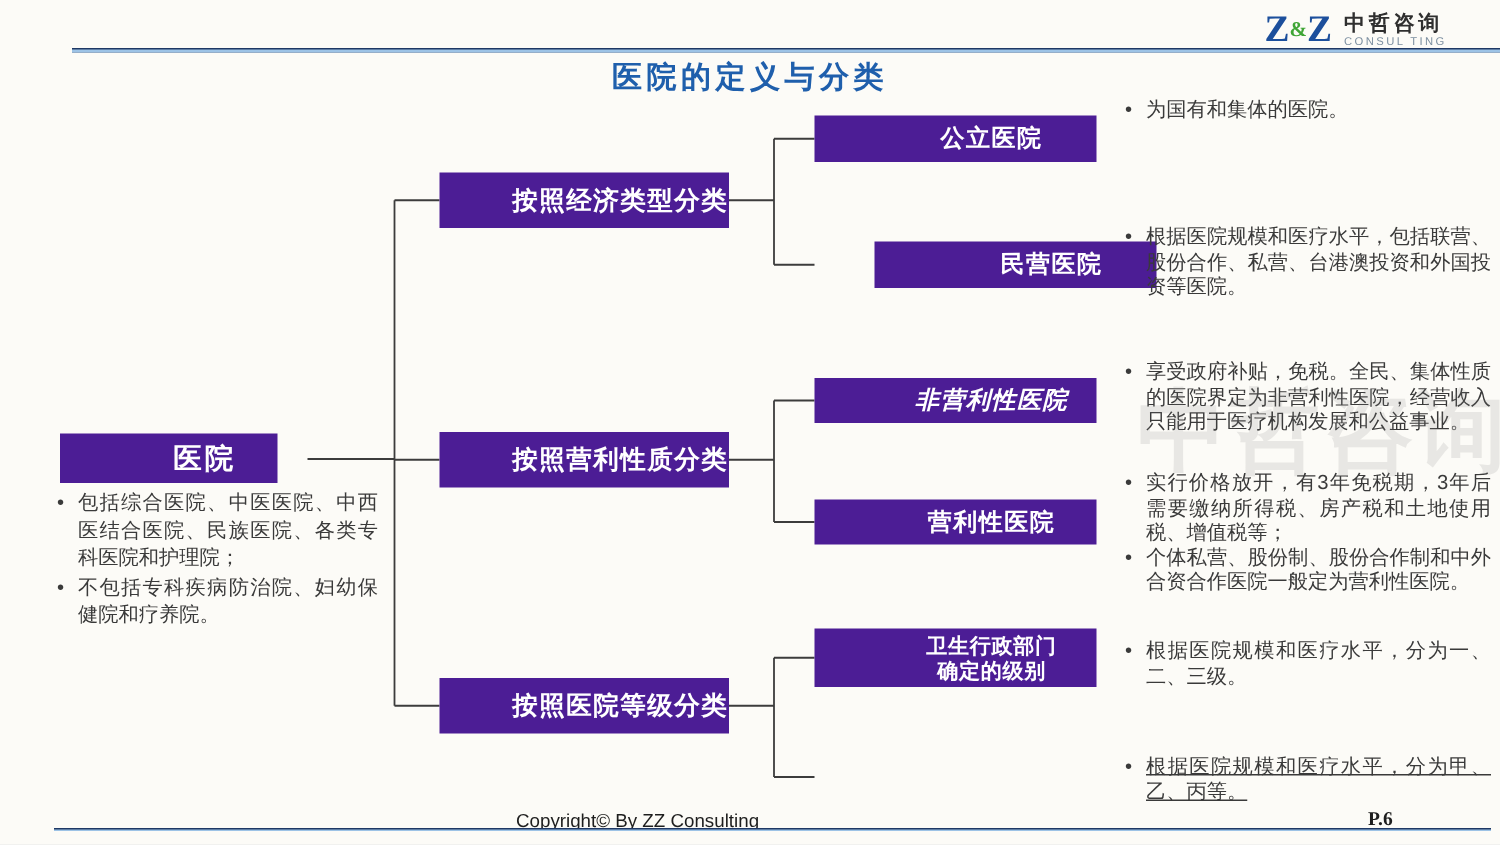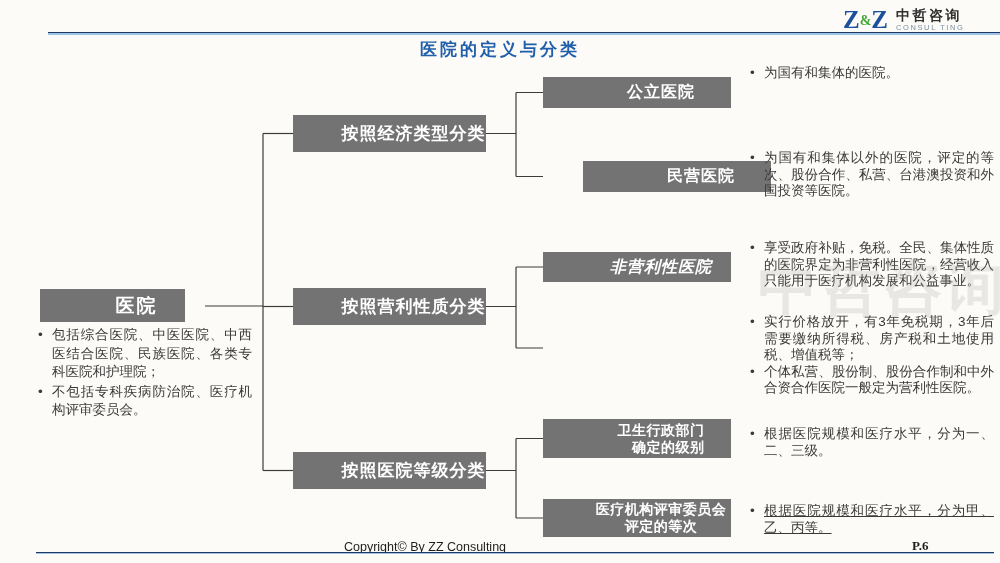--- a/index.html
+++ b/index.html
@@ -11,23 +11,23 @@
     color:#3A3A3A;
   }
   
   .logo { position:absolute; top:7px; left:843px; display:flex; align-items:flex-start; }
   .logo-mark { font-family:"Liberation Serif","DejaVu Serif",serif; font-weight:bold; color:#1C4F9C; font-size:25px; line-height:26px; letter-spacing:0; }
   .logo-mark .amp { color:#3FA535; font-size:14px; vertical-align:3px; }
   .logo-words { margin-left:8px; }
   .logo-cn { font-size:14px; font-weight:bold; color:#2F2F2F; letter-spacing:2.5px; line-height:16px; }
   .logo-en { font-size:7.5px; color:#7C8FA0; letter-spacing:1.6px; line-height:9px; }
   .rule-top { position:absolute; top:32px; left:48px; right:0; height:3px; background:#1F3864; border-bottom:2px solid #9DC3E6; }
-  .page-title { position:absolute; top:38px; left:0; width:100%; text-align:center; color:#1F5FAC; font-size:17px; font-weight:bold; letter-spacing:3px; }
+  .page-title { position:absolute; top:38px; left:0; width:100%; text-align:center; color:#1F5FAC; font-size:20px; font-weight:bold; letter-spacing:3px; }
   
-  .node { position:absolute; background:#737373; color:#FFFFFF; font-weight:bold; display:flex; align-items:center; justify-content:center; text-align:center; white-space:pre-line;padding-left:48px; }
+  .node { position:absolute; background:#4c1d95; color:#FFFFFF; font-weight:bold; display:flex; align-items:center; justify-content:center; text-align:center; white-space:pre-line;padding-left:48px; }
   .node-root   { left:40px;  top:289px; width:145px; height:33px; font-size:19px; letter-spacing:2px; }
   .node-mid    { left:293px; width:193px; height:37px; font-size:17px; letter-spacing:1px; }
   .node-child  { left:543px; width:188px; font-size:16px; letter-spacing:1px; }
   .node-child.two-line { font-size:14px; line-height:17px; letter-spacing:0.5px; }
   
   svg.wires { position:absolute; left:0; top:0; pointer-events:none; }
   svg.wires path { stroke:#3C3C3C; stroke-width:1.2; fill:none; }
   
   .bullets { position:absolute; }
   .bullet { position:relative; padding-left:16px; text-align:justify; }
@@ -69,40 +69,39 @@
     <path d="M263,306.5 H293"></path>
     <path d="M263,470.5 H293"></path>
     <path d="M486,133.5 H516 M516,92.5 V176.5 M516,92.5 H543 M516,176.5 H543"></path>
     <path d="M486,306.5 H516 M516,267 V348 M516,267 H543 M516,348 H543"></path>
     <path d="M486,470.5 H516 M516,438.5 V518 M516,438.5 H543 M516,518 H543"></path>
   </svg>
 
   <div class="node node-root">医院</div>
   <div class="bullets bullets-left">
     <div class="bullet">包括综合医院、中医医院、中西医结合医院、民族医院、各类专科医院和护理院；</div>
-    <div class="bullet">不包括专科疾病防治院、医疗机构评审委员会。</div>
+    <div class="bullet">不包括专科疾病防治院、妇幼保健院和疗养院。</div>
   </div>
 
   <div class="node node-mid" style="top:115px;">按照经济类型分类</div>
   <div class="node node-mid" style="top:288px;">按照营利性质分类</div>
   <div class="node node-mid" style="top:452px;">按照医院等级分类</div>
 
   <div class="node node-child" style="top:77px;  height:31px;">公立医院</div>
   <div class="node node-child" style="top:161px; height:31px;margin-left:40px;">民营医院</div>
   <div class="node node-child" style="top:252px; height:30px;font-style:italic;">非营利性医院</div>
-  <div class="node node-child two-line" style="top:419px; height:39px;text-align:right;">卫生行政部门
+  <div class="node node-child" style="top:333px; height:30px;">营利性医院</div>
+  <div class="node node-child two-line" style="top:419px; height:39px;">卫生行政部门
 确定的级别</div>
-  <div class="node node-child two-line" style="top:499px; height:38px;">医疗机构评审委员会
-评定的等次</div>
 
   <div class="bullets bullets-right b1">
     <div class="bullet">为国有和集体的医院。</div>
   </div>
   <div class="bullets bullets-right b2">
-    <div class="bullet">为国有和集体以外的医院，评定的等次、股份合作、私营、台港澳投资和外国投资等医院。</div>
+    <div class="bullet">根据医院规模和医疗水平，包括联营、股份合作、私营、台港澳投资和外国投资等医院。</div>
   </div>
   <div class="bullets bullets-right b3">
     <div class="bullet">享受政府补贴，免税。全民、集体性质的医院界定为非营利性医院，经营收入只能用于医疗机构发展和公益事业。</div>
   </div>
   <div class="bullets bullets-right b45">
     <div class="bullet">实行价格放开，有3年免税期，3年后需要缴纳所得税、房产税和土地使用税、增值税等；</div>
     <div class="bullet">个体私营、股份制、股份合作制和中外合资合作医院一般定为营利性医院。</div>
   </div>
   <div class="bullets bullets-right b6">
     <div class="bullet">根据医院规模和医疗水平，分为一、二、三级。</div>

